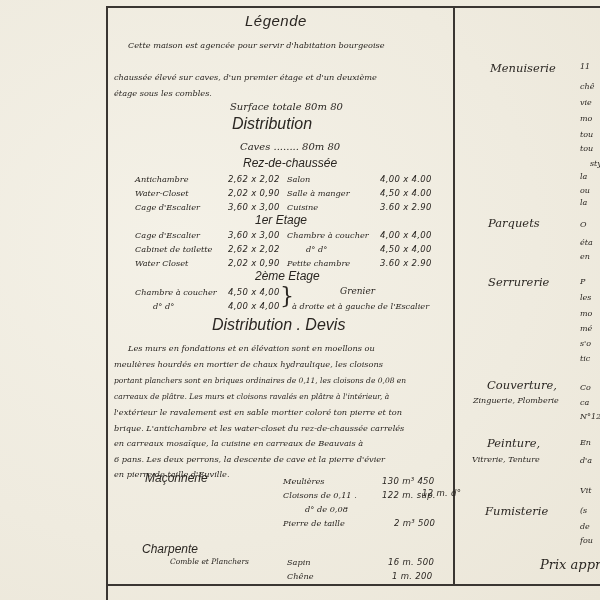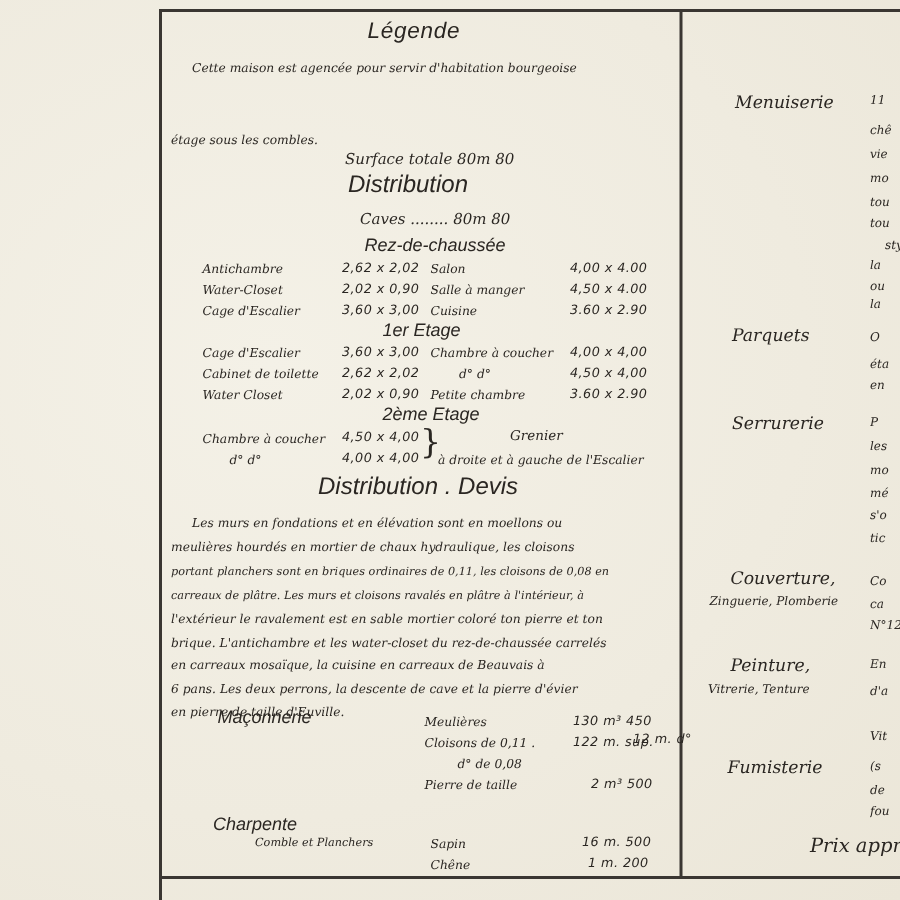--- a/index.html
+++ b/index.html
@@ -38,20 +38,21 @@
 
 <div class="page">
   <div class="frame-top"></div>
   <div class="frame-left"></div>
   <div class="frame-divider"></div>
   <div class="frame-bottom"></div>
 
   <div class="abs script title" style="left:245px; top:12px;">Légende</div>
 
   <div class="abs para" style="left:128px; top:38px;">Cette maison est agencée pour servir d'habitation bourgeoise</div>
+  <div class="abs para" style="left:114px; top:70px;">chaussée élevé sur caves, d'un premier étage et d'un deuxième</div>
   <div class="abs para" style="left:114px; top:86px;">étage sous les combles.</div>
 
   <div class="abs row" style="left:230px; top:101px; font-size:10px;">Surface totale 80m 80</div>
 
   <div class="abs script h-big" style="left:232px; top:115px;">Distribution</div>
   <div class="abs row" style="left:240px; top:141px; font-size:10px;">Caves ........ 80m 80</div>
   <div class="abs script h-mid" style="left:243px; top:156px;">Rez-de-chaussée</div>
 
   <div>
     <div class="abs row" style="left:135px; top:174px;">Antichambre</div>

